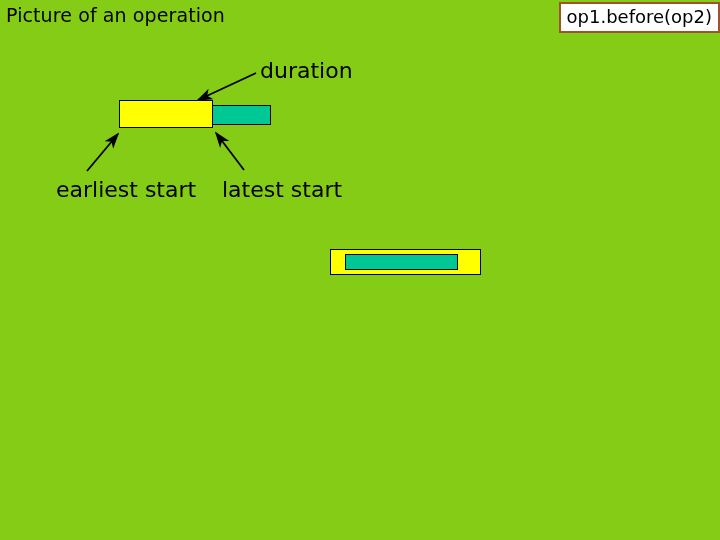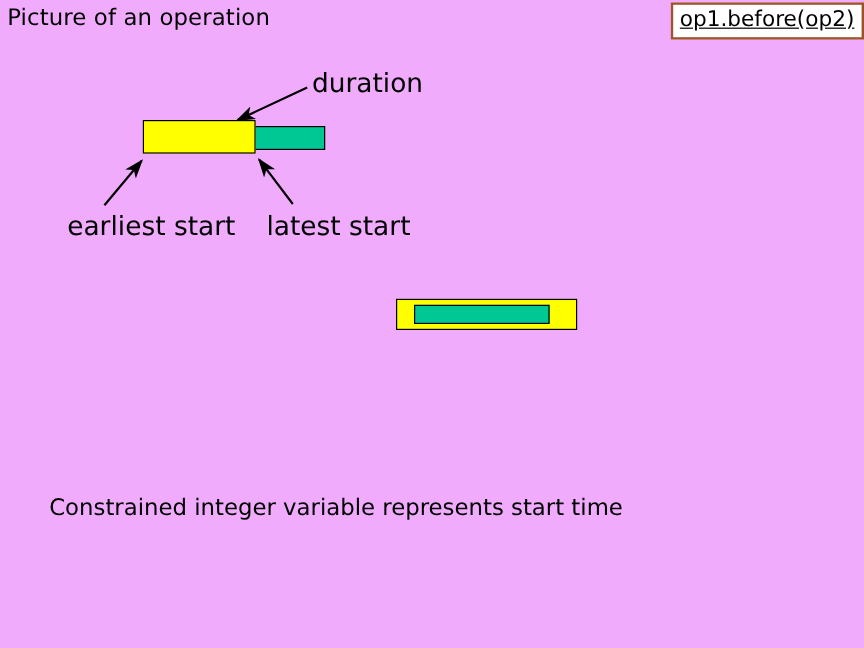--- a/index.html
+++ b/index.html
@@ -4,21 +4,21 @@
 <style>
   html, body {
     margin: 0;
     padding: 0;
     background: #ffffff;
   }
   #slide {
     position: relative;
     width: 720px;
     height: 540px;
-    background: #f0abfc;
+    background: #84cc16;
     overflow: hidden;
     font-family: "DejaVu Sans", sans-serif;
     color: #000000;
   }
 
   
   .slide-title {
     position: absolute;
     left: 6px;
     top: 4px;
@@ -34,21 +34,20 @@
     right: 0px;
     top: 2px;
     border: 2px solid #a0522d;
     background: #ffffff;
     padding: 2px 6px 3px 6px;
     font-size: 18px;
     line-height: 22px;
     white-space: nowrap;
     color: #000000;
     box-sizing: border-box;
-    text-decoration: underline;
   }
 
   .label {
     position: absolute;
     font-size: 22px;
     line-height: 22px;
     white-space: nowrap;
     color: #000000;
   }
   .label-duration      { left: 260px; top: 60px; }
@@ -107,21 +106,20 @@
 
   <div class="bar bar-teal-top"></div>
   <div class="bar bar-yellow-top"></div>
 
   <div class="bar bar-yellow-bottom"></div>
   <div class="bar bar-teal-bottom"></div>
 
   <div class="label label-duration">duration</div>
   <div class="label label-latest">latest start</div>
   <div class="label label-earliest">earliest start</div>
-  <div class="label label-caption">Constrained integer variable represents start time</div>
 
   <svg class="arrow-layer" viewBox="0 0 720 540">
     <defs>
       <marker id="ahead" markerWidth="10" markerHeight="10" refX="8" refY="3.2" orient="auto" markerUnits="strokeWidth">
         <path d="M0,0 L9,3.2 L0,6.4 L2.4,3.2 z" fill="#000000"></path>
       </marker>
     </defs>
     <line x1="256" y1="73" x2="198" y2="100" stroke="#000000" stroke-width="1.8" marker-end="url(#ahead)"></line>
     <line x1="87" y1="171" x2="118" y2="134" stroke="#000000" stroke-width="1.8" marker-end="url(#ahead)"></line>
     <line x1="244" y1="170" x2="216" y2="133" stroke="#000000" stroke-width="1.8" marker-end="url(#ahead)"></line>

